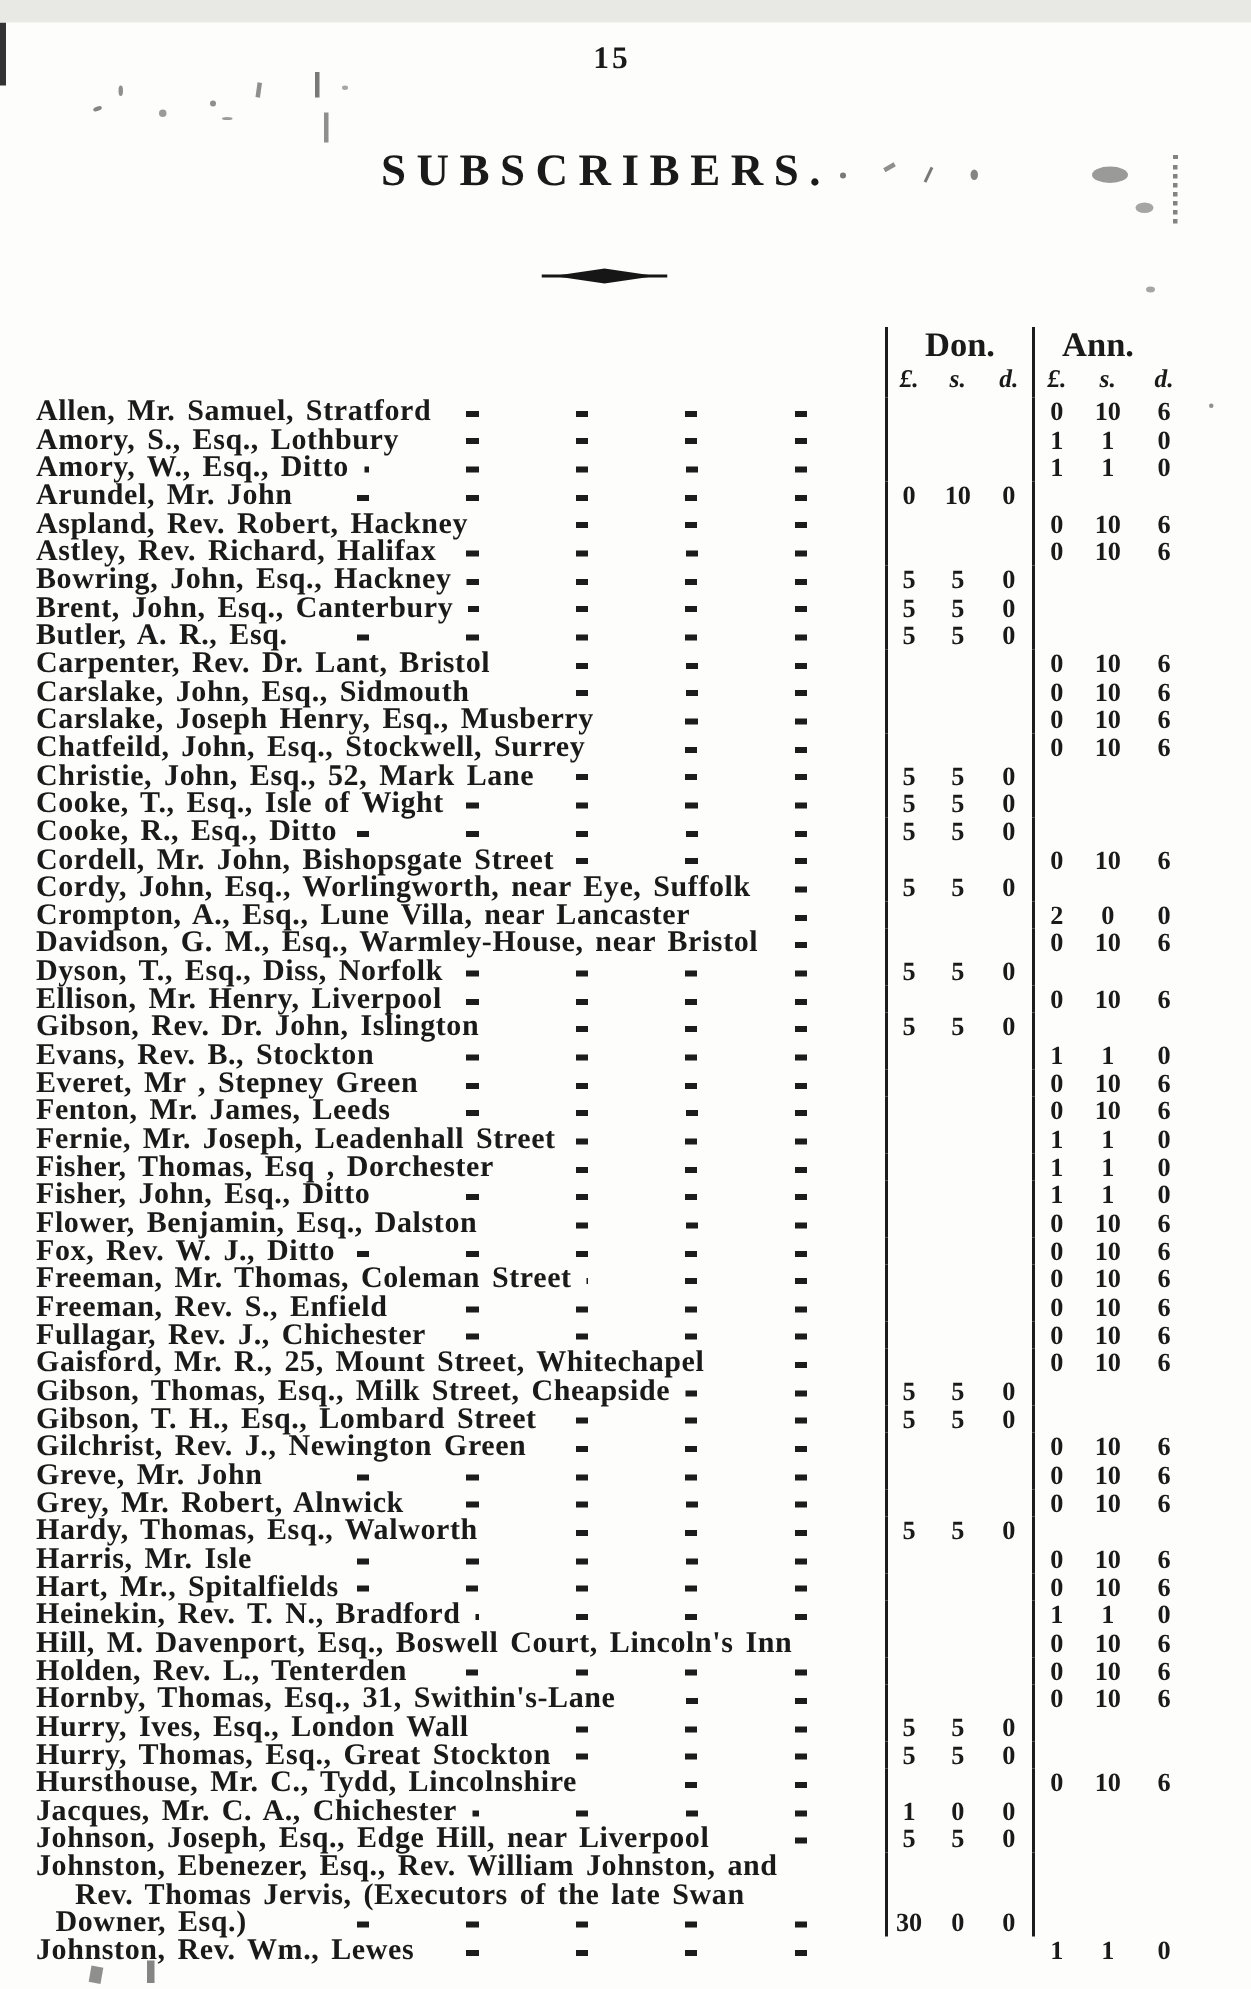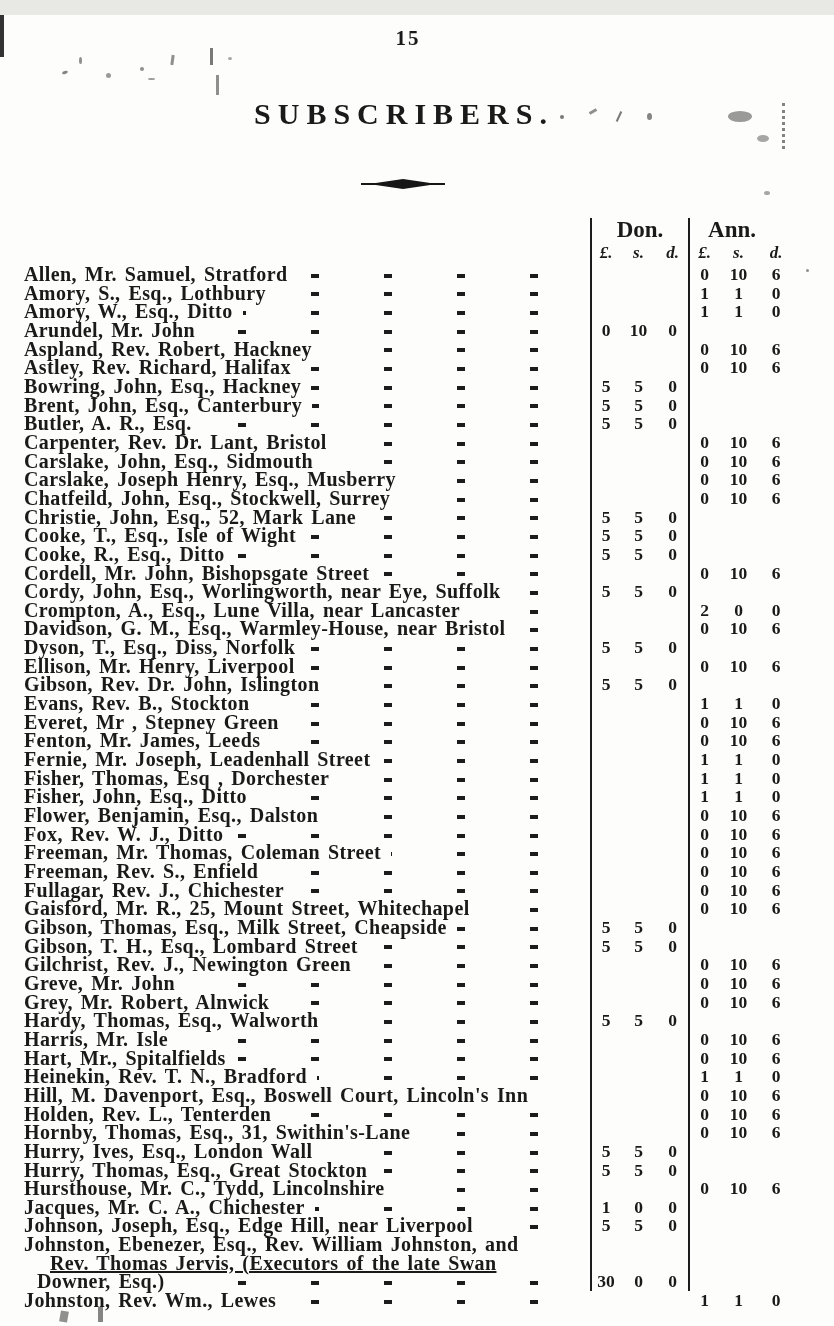--- a/index.html
+++ b/index.html
@@ -33,21 +33,21 @@
   .table { position:absolute; top:203px; left:24px; width:770px; }
   .hrow1, .hrow2, .row { display:flex; }
   .hrow1 { height:22px; }
   .hrow2 { height:25px; }
   .name-area {
     flex:1; min-width:0;
     display:flex; flex-direction:column; justify-content:flex-end;
     padding-right:6px;
   }
   .line { display:flex; line-height:18.65px; }
-  .line.indent-1 { padding-left:26px;text-decoration:underline; }
+  .line.indent-1 { padding-left:26px; }
   .line.indent-2 { padding-left:13px; }
   .txt {
     white-space:nowrap; font-weight:700; font-size:20px;
     letter-spacing:0.4px; word-spacing:2.5px;
   }
   .leader {
     flex:1; min-width:0; height:4px; align-self:center;
     margin:3px 6px 0 10px;
     background:repeating-linear-gradient(to left,
       transparent 0 40px, #1c1c1c 40px 48px, transparent 48px 73px);

